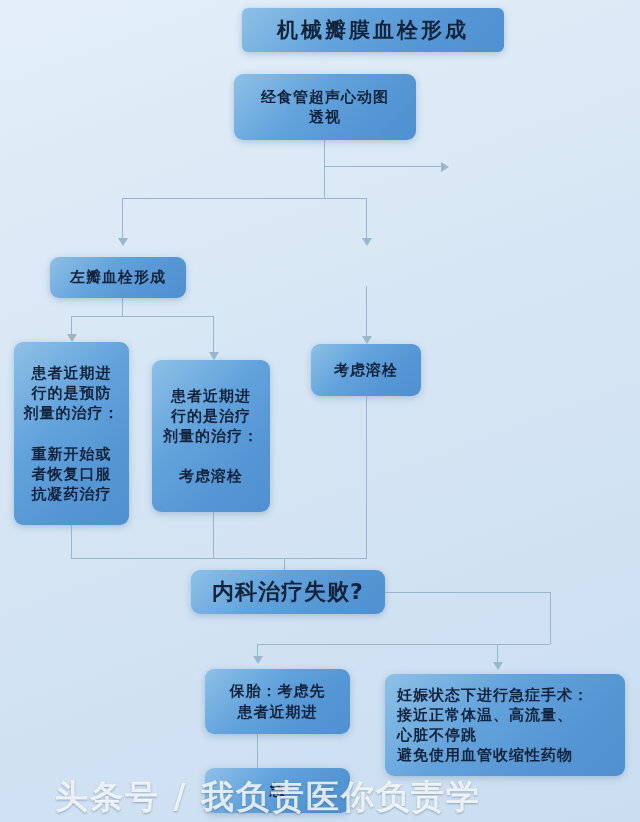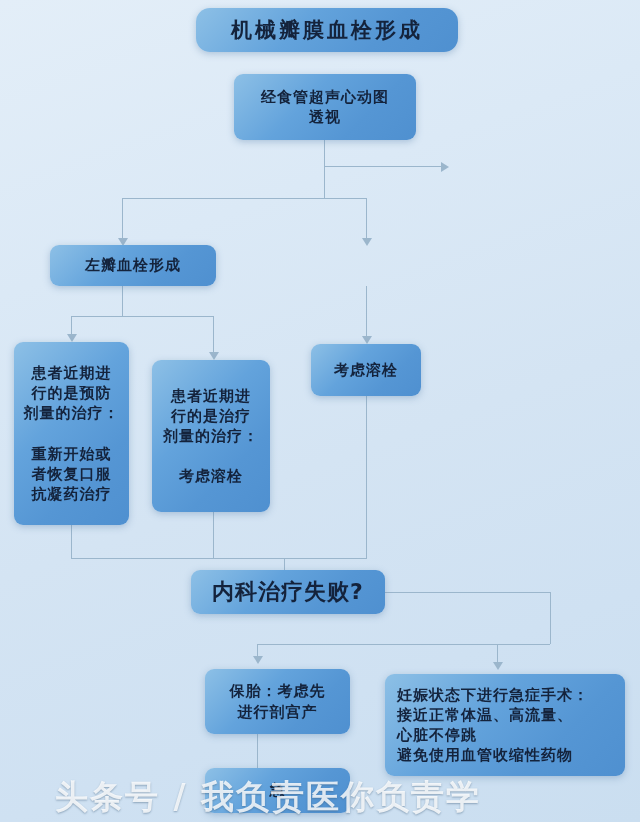--- a/index.html
+++ b/index.html
@@ -60,21 +60,22 @@
     white-space: pre-line;
   }
   .node.left-align {
     justify-content: flex-start;
     text-align: left;
     padding-left: 12px;
   }
   #title-box {
     font-size: 21px;
     letter-spacing: 3px;
-    border-radius: 14px;
+    border-radius: 6px;
+    margin-left: 46px;
   }
   
   #watermark {
     position: absolute;
     left: 0;
     bottom: 2px;
     width: 536px;
     text-align: center;
     font-size: 33px;
     font-weight: bold;
@@ -129,21 +130,21 @@
   <div class="arrow-d" style="left:493px; top:662px;"></div>
 
   <div class="ln v" style="left:257px; top:734px; height:34px;"></div>
 
   <div class="node" id="title-box" style="left:196px; top:8px; width:262px; height:44px;">机械瓣膜血栓形成</div>
 
   <div class="node" style="left:234px; top:74px; width:182px; height:66px; font-size:15px;">经食管超声心动图
 透视</div>
 
 
-  <div class="node" style="left:50px; top:245px; width:166px; height:41px; font-size:15px;">左瓣血栓形成</div>
+  <div class="node" style="left:50px; top:257px; width:136px; height:41px; font-size:15px;">左瓣血栓形成</div>
 
 
   <div class="node" style="left:14px; top:342px; width:115px; height:183px; font-size:15px;">患者近期进
 行的是预防
 剂量的治疗：
 
 重新开始或
 者恢复口服
 抗凝药治疗</div>
 
@@ -151,21 +152,21 @@
 行的是治疗
 剂量的治疗：
 
 考虑溶栓</div>
 
   <div class="node" style="left:311px; top:344px; width:110px; height:52px; font-size:15px;">考虑溶栓</div>
 
   <div class="node" style="left:191px; top:570px; width:194px; height:44px; font-size:22px;">内科治疗失败?</div>
 
   <div class="node" style="left:205px; top:669px; width:145px; height:65px; font-size:15px;">保胎：考虑先
-进行剖宫产</div>
+患者近期进</div>
 
   <div class="node left-align" style="left:385px; top:674px; width:240px; height:102px; font-size:15px;">妊娠状态下进行急症手术：
 接近正常体温、高流量、
 心脏不停跳
 避免使用血管收缩性药物</div>
 
   <div class="node" style="left:205px; top:768px; width:145px; height:45px; font-size:15px;">急</div>
 
   <div id="watermark">头条号 / 我负责医你负责学</div>
 

